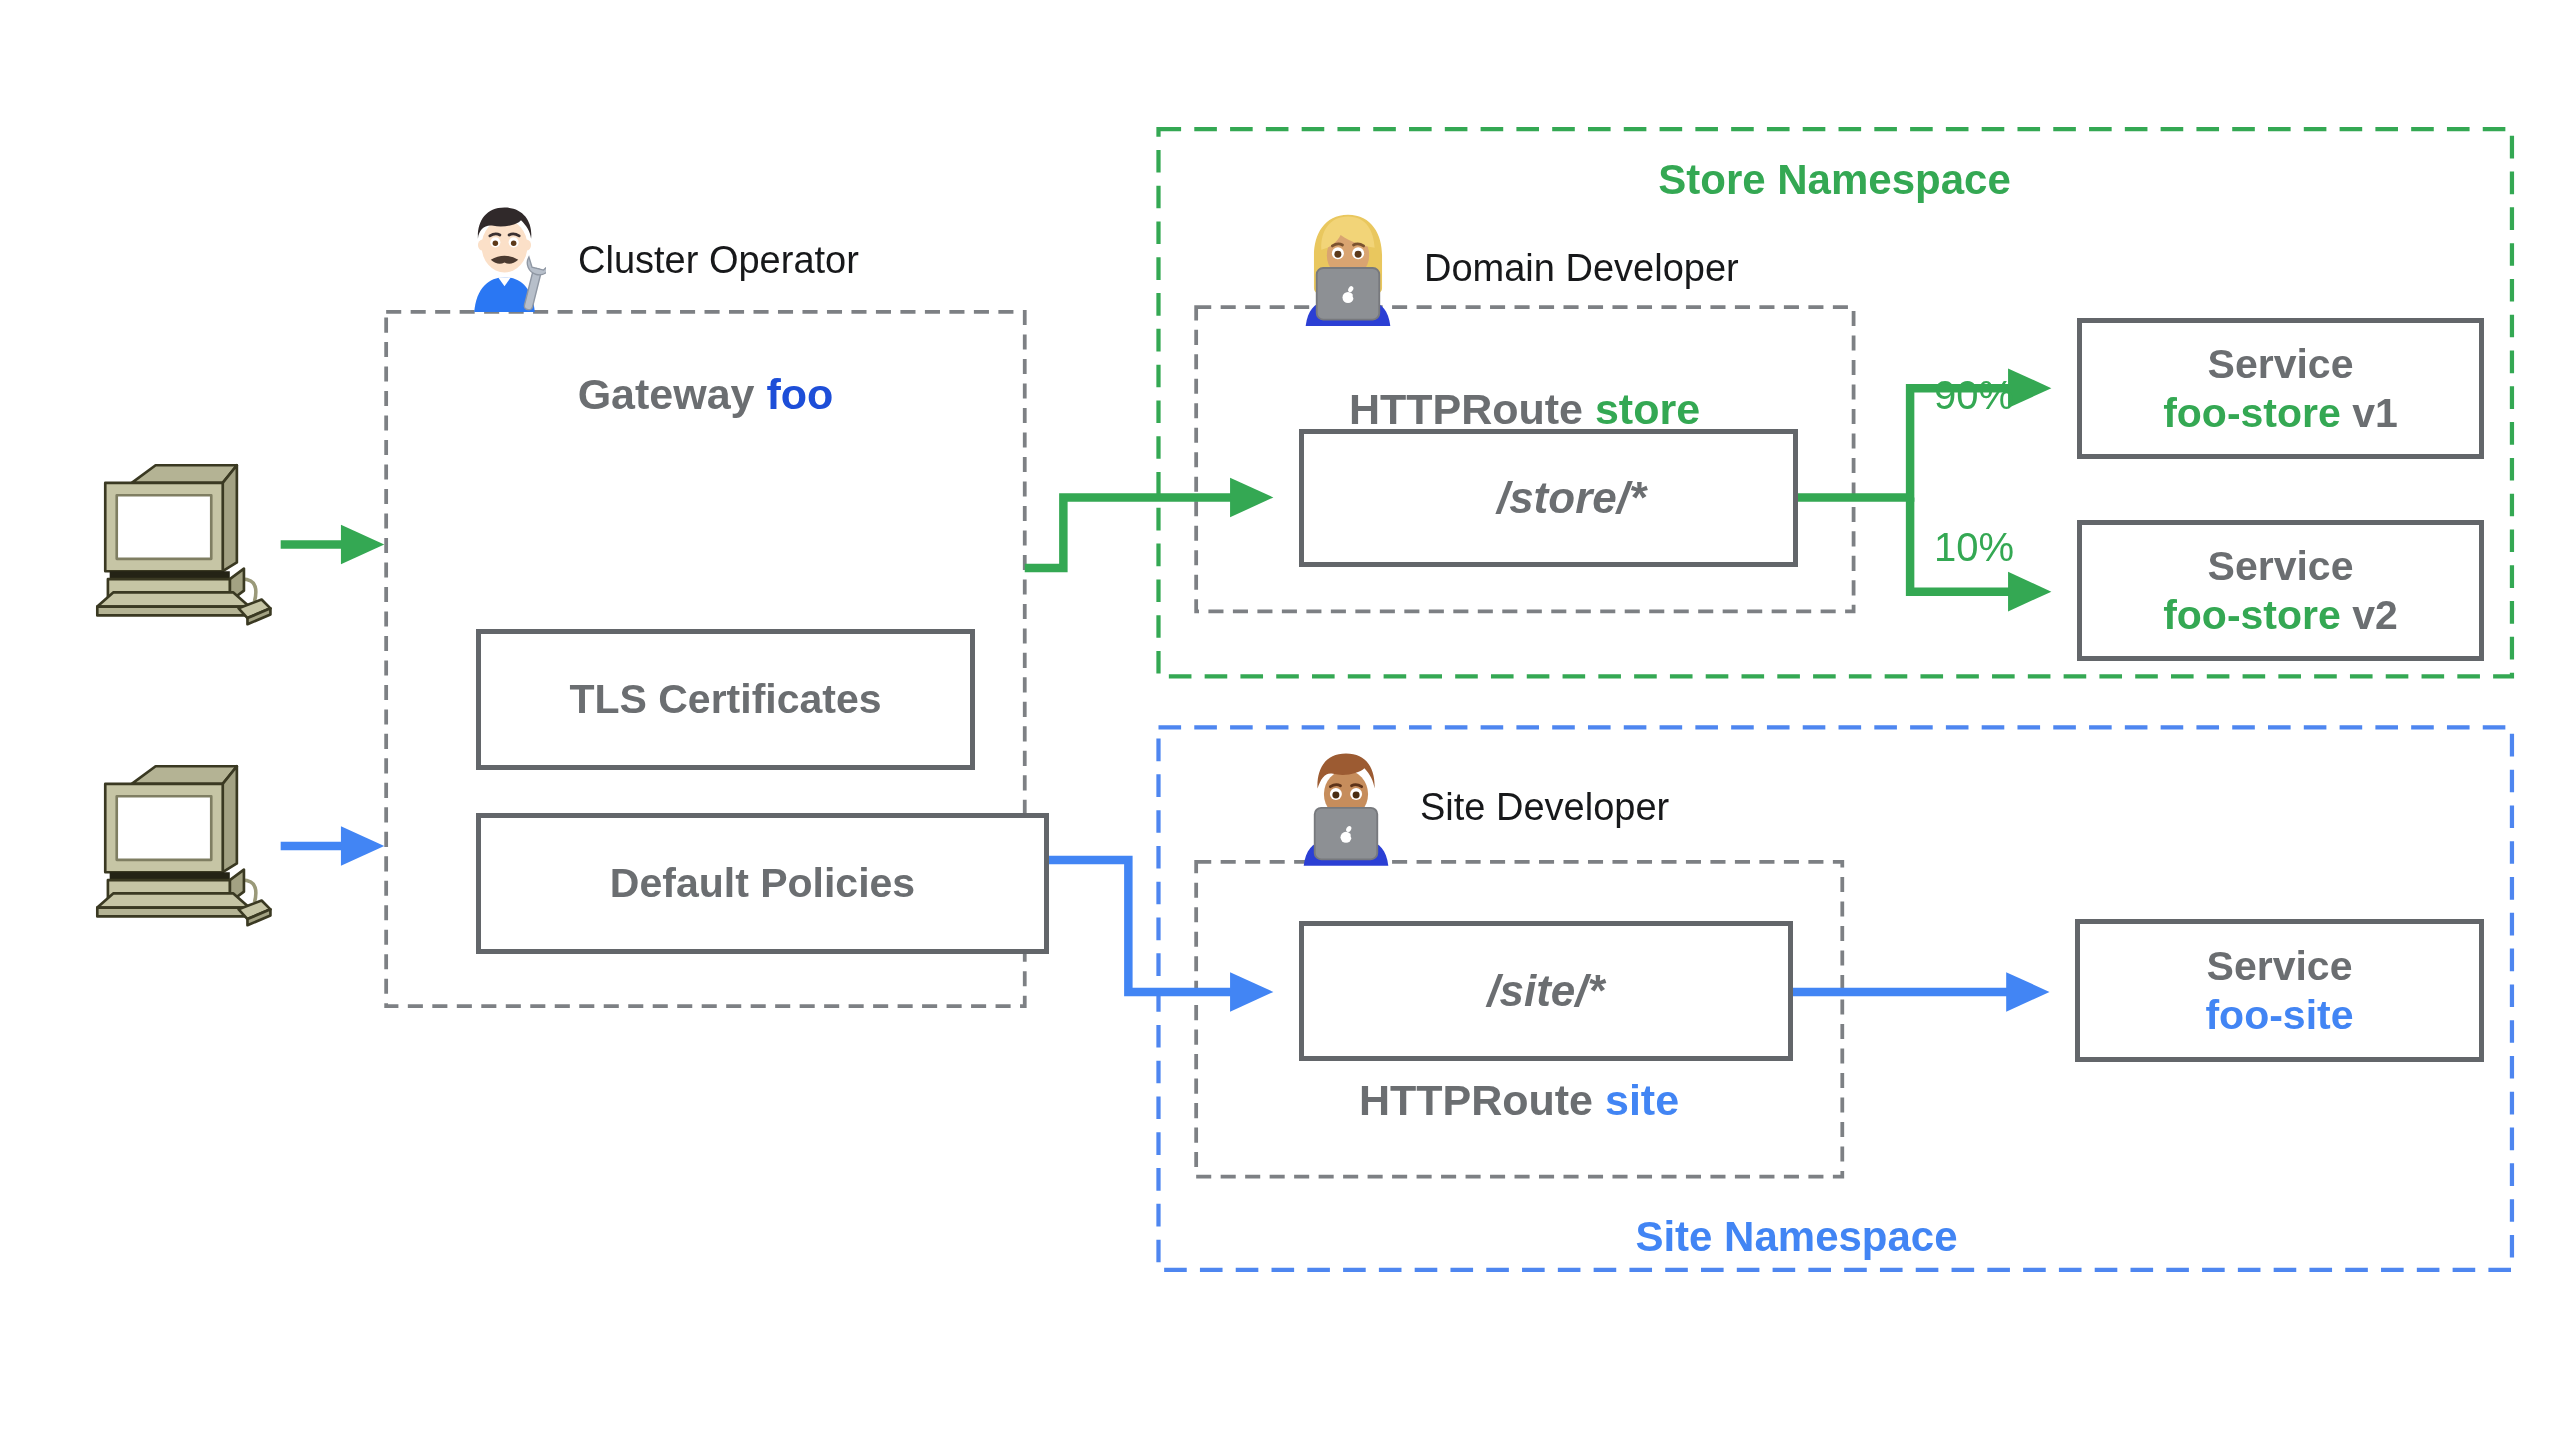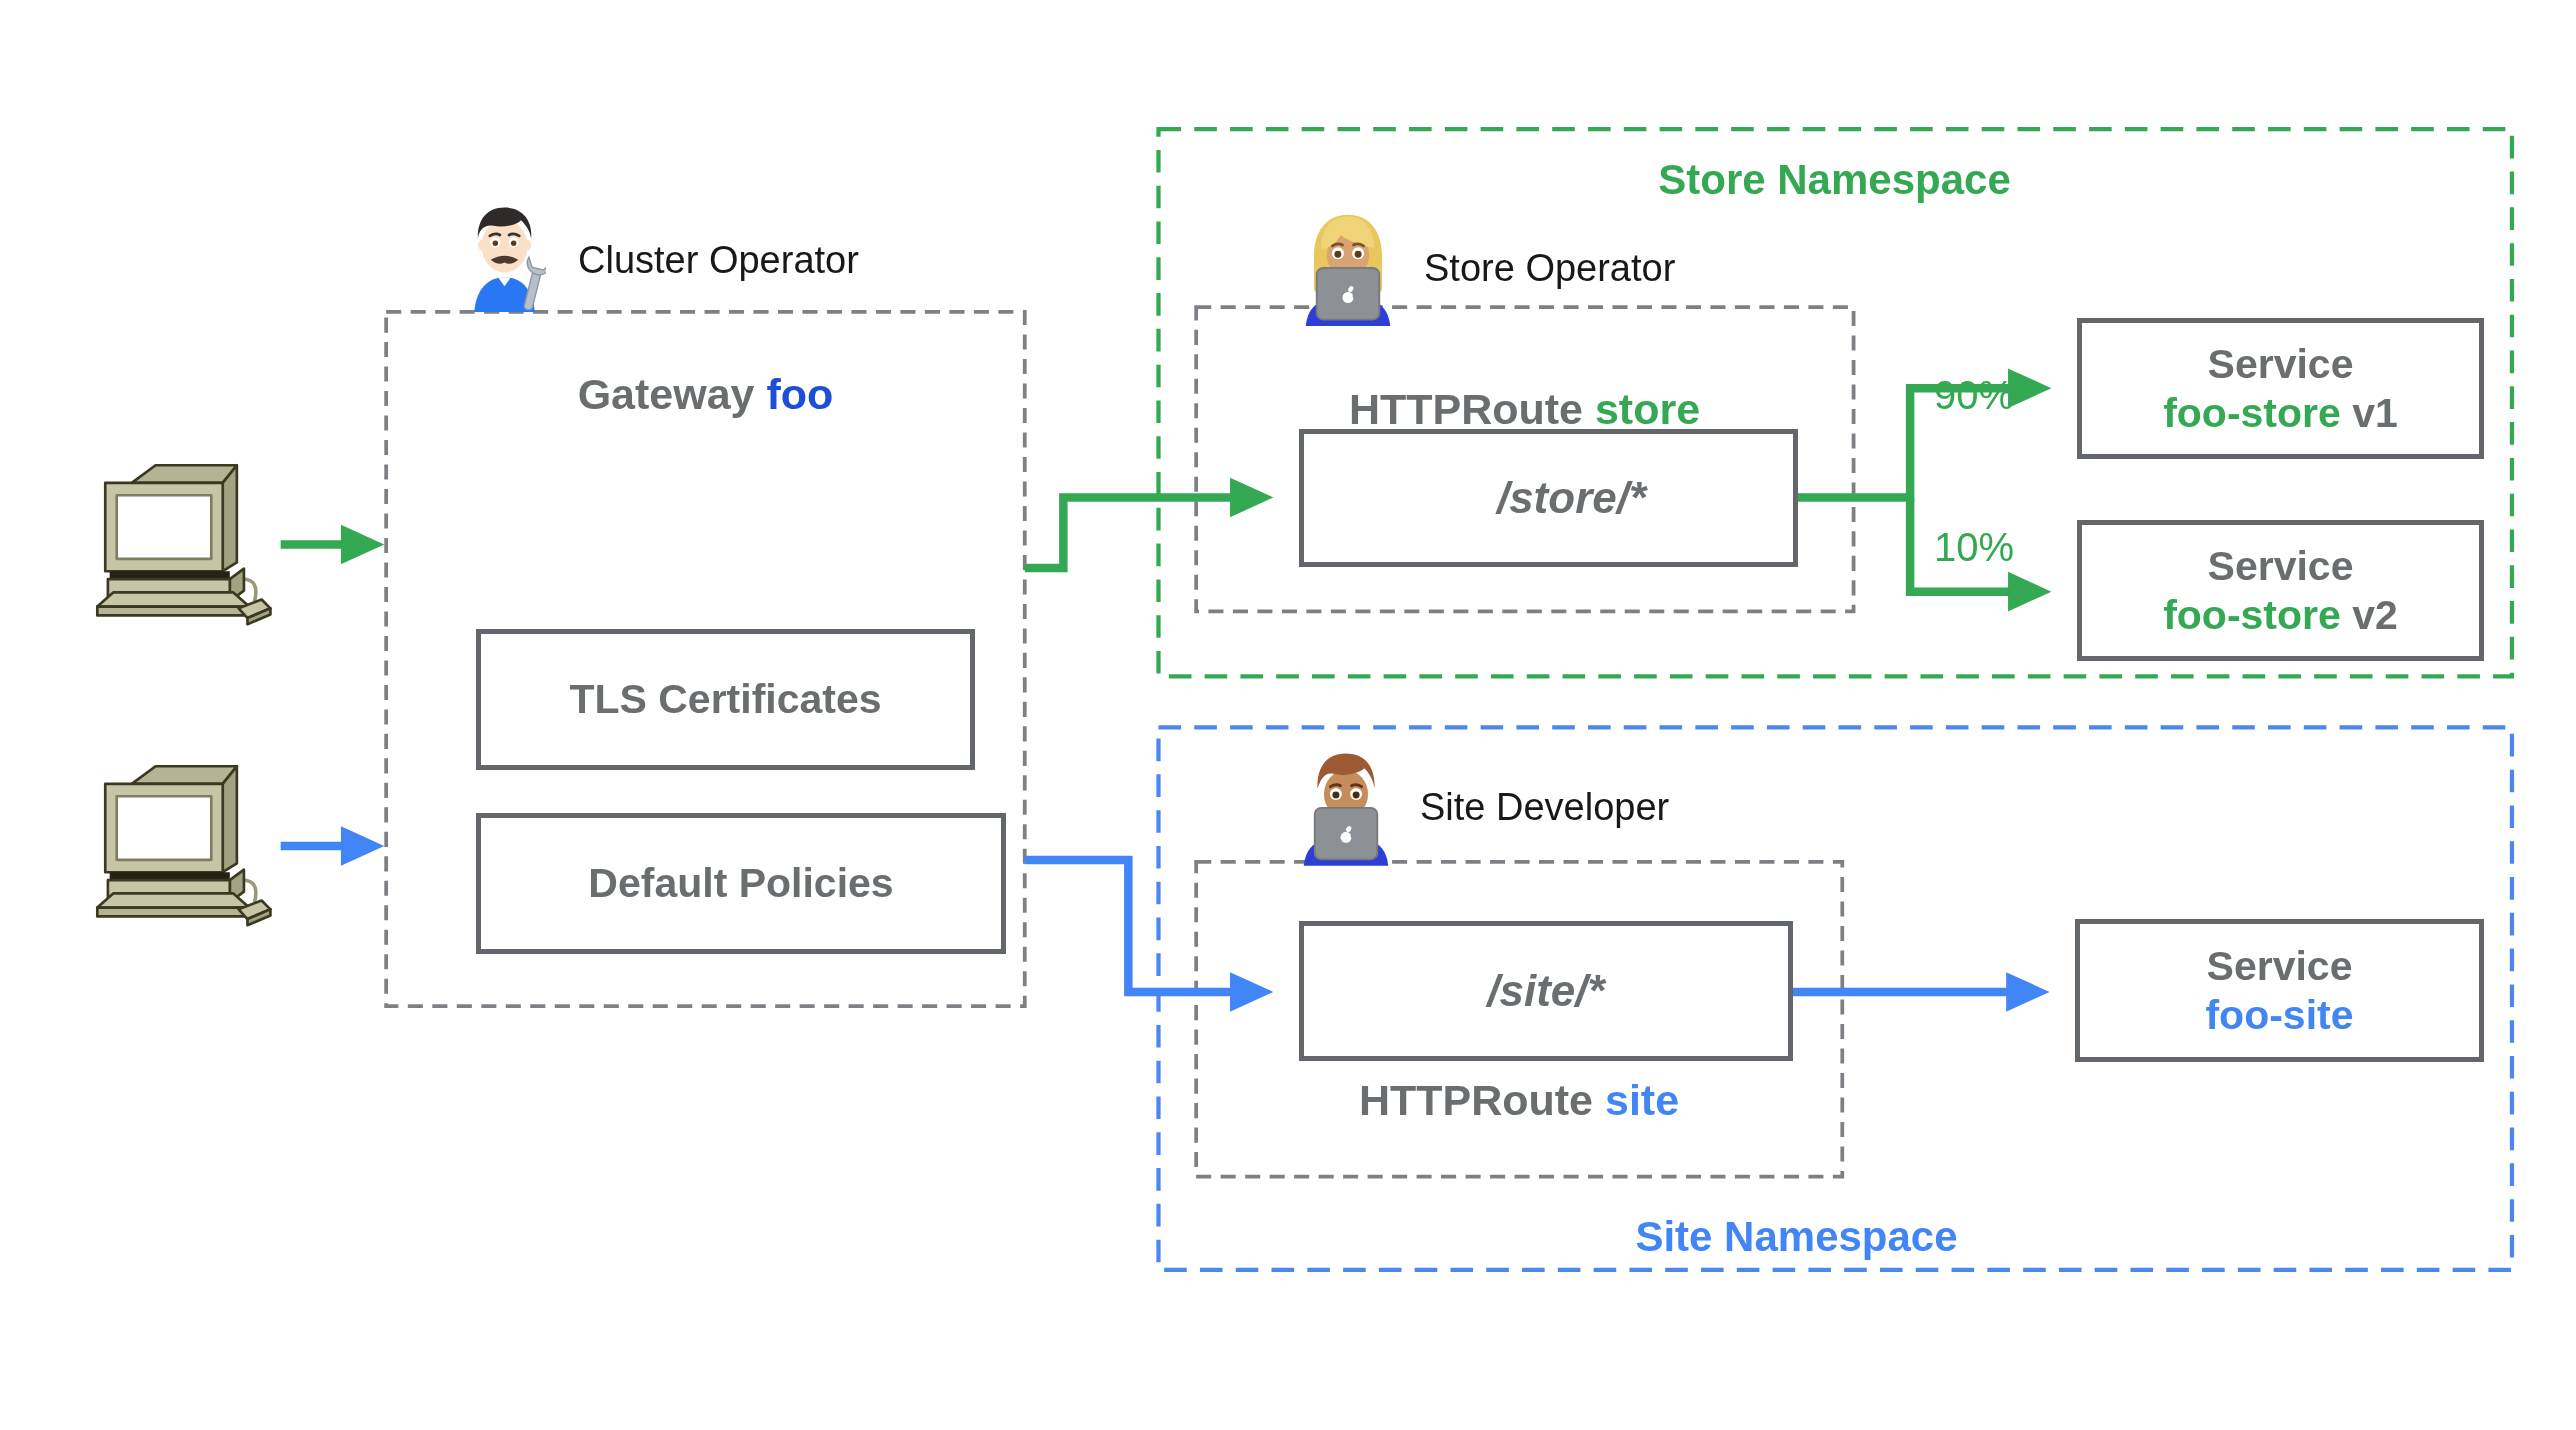--- a/index.html
+++ b/index.html
@@ -125,21 +125,21 @@
   <div class="title-row t46" style="left:386px;top:369px;width:639px;">
     <span class="grey-b">Gateway</span>
     <span class="dblue-t" style="font-weight:bold;">foo</span>
   </div>
 
 
   <div class="box" style="left:450px;top:629px;width:499px;height:141px;">
     <div class="grey-b t44">TLS Certificates</div>
   </div>
 
-  <div class="box" style="left:450px;top:813px;width:530px;height:141px;">
+  <div class="box" style="left:450px;top:813px;width:573px;height:141px;">
     <div class="grey-b t44">Default Policies</div>
   </div>
 
   <div class="ns-title green-t" style="left:1158px;top:138px;width:1353px;margin-top:18px;">Store Namespace</div>
 
   <div class="icon" style="left:1302px;top:211px;">
     <svg width="92" height="115" viewBox="0 0 100 125">
       <path d="M50,4 C24,4 13,26 13,48 L13,84 C13,92 27,92 27,84 L27,74 L73,74 L73,84 C73,92 87,92 87,84 L87,48 C87,26 76,4 50,4 Z" fill="#e9c75e"></path>
       <ellipse cx="50" cy="48" rx="23" ry="25" fill="#d9a471"></ellipse>
       <path d="M50,6 C30,6 20,22 21,42 C30,40 38,34 42,26 C52,34 68,38 79,40 C78,22 70,6 50,6 Z" fill="#f2d478"></path>
@@ -151,21 +151,21 @@
       <circle cx="61" cy="47" r="3.8" fill="#5d3a1a"></circle>
       <path d="M4,125 C6,108 14,100 24,98 L76,98 C86,100 94,108 96,125 Z" fill="#2b3fd4"></path>
       <rect x="16" y="62" width="68" height="56" rx="7" fill="#8d9094" stroke="#77797d" stroke-width="2"></rect>
       <g fill="#ffffff">
         <circle cx="50" cy="94" r="6"></circle>
         <ellipse cx="53" cy="85" rx="2.5" ry="3.5" transform="rotate(30 53 85)"></ellipse>
         <circle cx="57.5" cy="92.5" r="2.6" fill="#8d9094"></circle>
       </g>
     </svg>
   </div>
-  <div class="persona" style="left:1424px;top:247px;">Store Operator</div>
+  <div class="persona" style="left:1424px;top:247px;">Domain Developer</div>
 
   <div class="title-row t46" style="left:1196px;top:384px;width:657px;">
     <span class="grey-b">HTTPRoute</span>
     <span class="green-t" style="font-weight:bold;">store</span>
   </div>
 
   <div class="box" style="left:1273px;top:429px;width:499px;height:138px;padding-left:46px;">
     <div class="path-txt">/store/*</div>
   </div>
 

